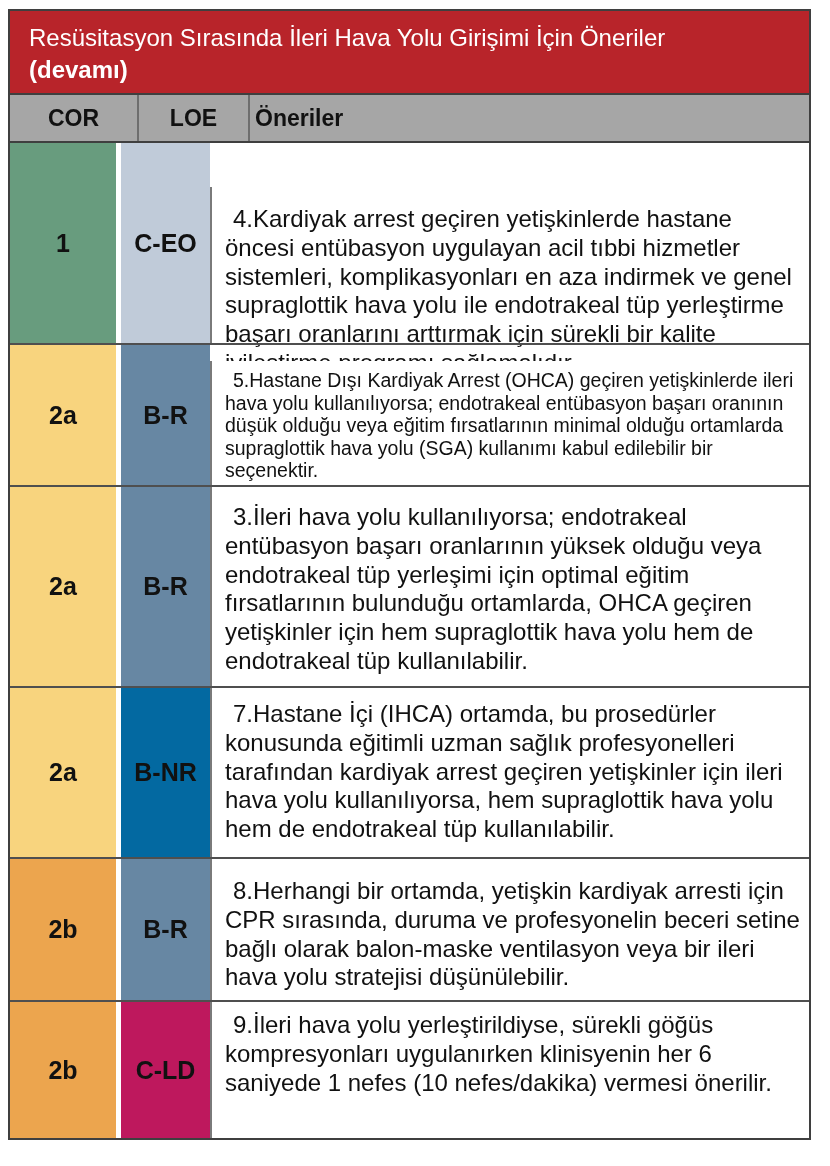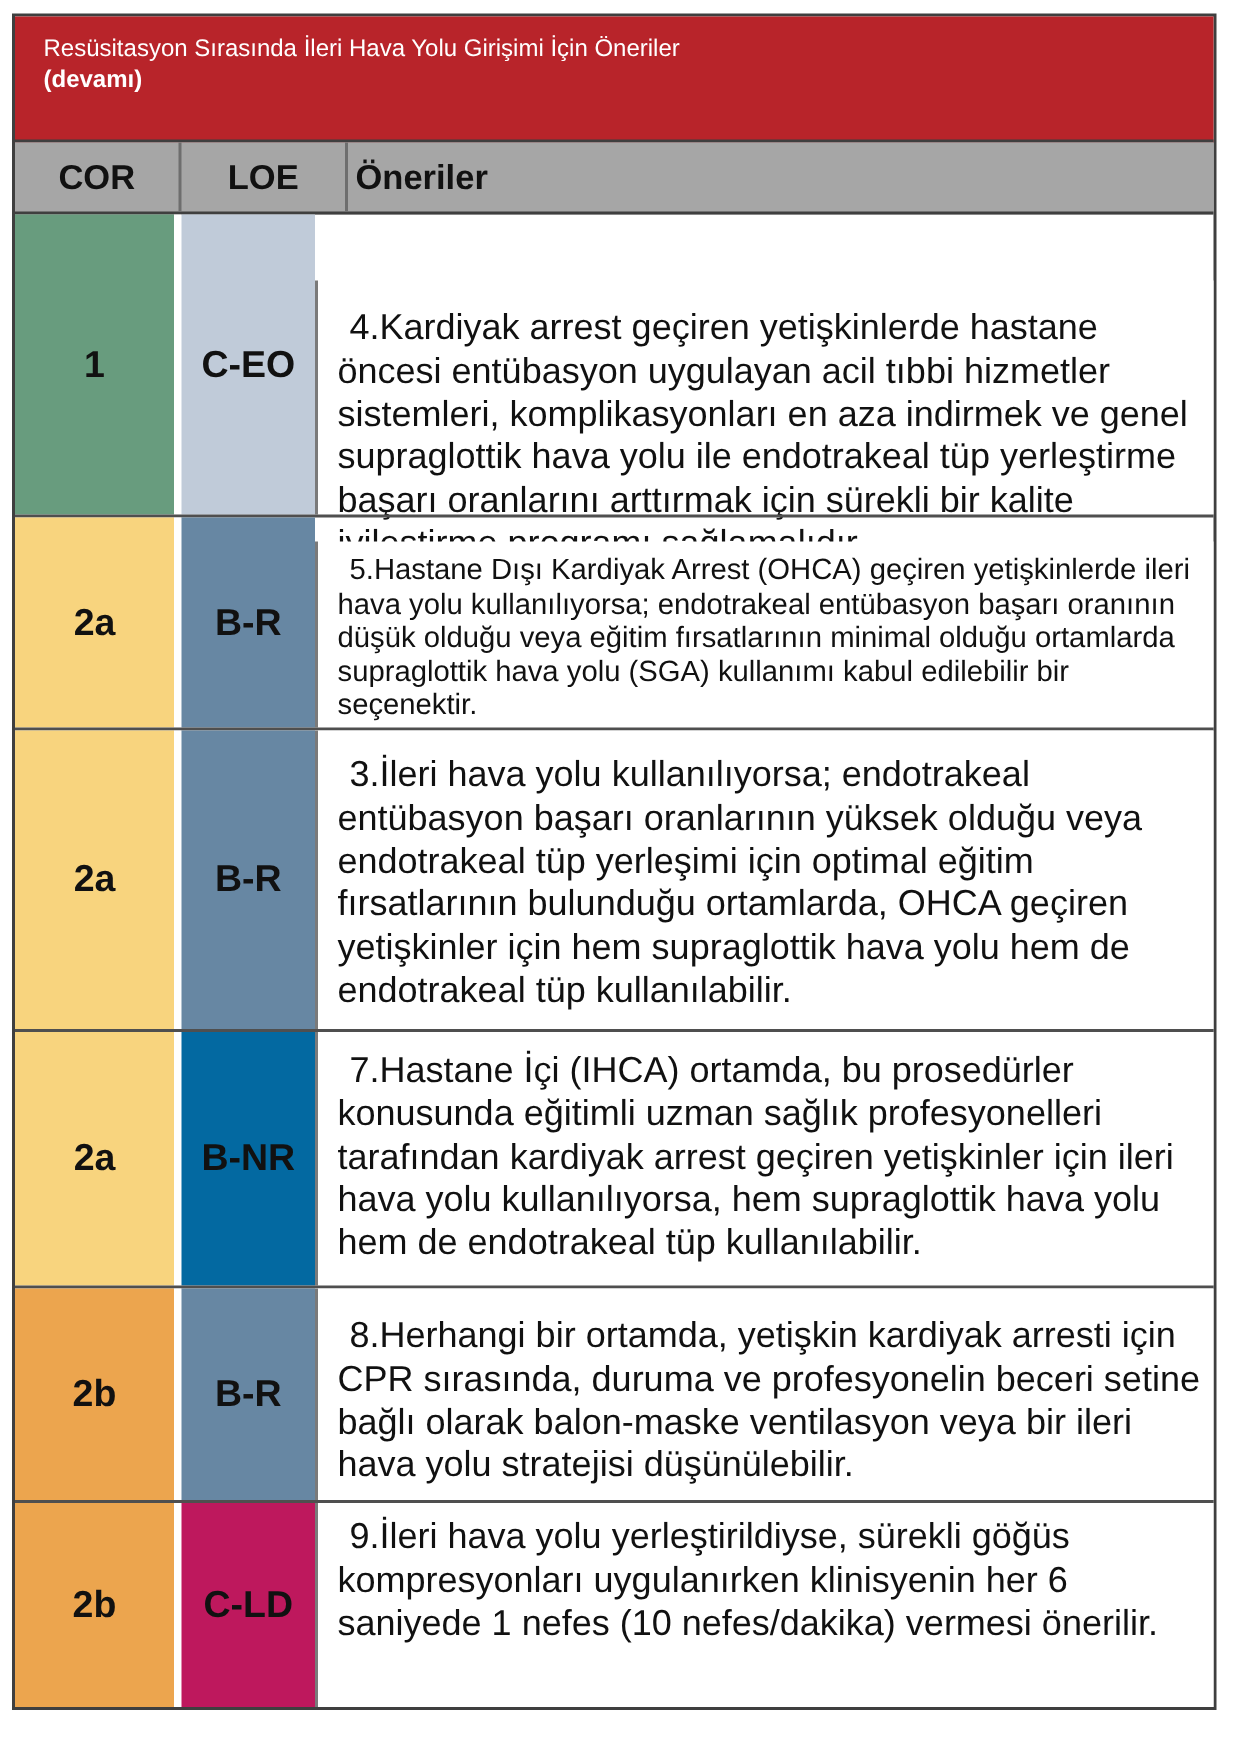--- a/index.html
+++ b/index.html
@@ -3,26 +3,26 @@
 <meta charset="utf-8">
 <style>
   html,body{margin:0;padding:0;background:#ffffff;}
   .page{position:relative;width:830px;height:1166px;background:#ffffff;
         font-family:"Liberation Sans","DejaVu Sans",sans-serif;color:#111;}
   .table-wrap{position:absolute;left:8px;top:9px;width:803px;height:1131px;
         box-sizing:border-box;border:2px solid #3f3f3f;background:#fff;
         display:flex;flex-direction:column;}
   .title-bar{box-sizing:border-box;height:84px;background:#b8242a;color:#ffffff;
         border-bottom:2px solid #3f3f3f;padding:11px 12px 0 19px;
-        font-size:16px;line-height:1.33;}
+        font-size:24px;line-height:1.33;}
   .title-line2{font-weight:bold;}
   .header-row{box-sizing:border-box;height:48px;background:#a6a6a6;
         border-bottom:2px solid #3f3f3f;display:flex;align-items:stretch;
         font-weight:bold;font-size:23px;}
-  .h-cor{box-sizing:border-box;width:111px;border-right:2px solid #6e6e6e;
+  .h-cor{box-sizing:border-box;width:129px;border-right:2px solid #6e6e6e;
         display:flex;align-items:center;justify-content:center;}
   .h-loe{box-sizing:border-box;width:111px;border-right:2px solid #6e6e6e;
         display:flex;align-items:center;justify-content:center;}
   .h-rec{flex:1;display:flex;align-items:center;padding-left:5px;}
   .table-body{flex:1;display:flex;flex-direction:column;}
   .row{box-sizing:border-box;display:flex;align-items:stretch;}
   .row + .row{border-top:2px solid #4f4f4f;}
   .cor-cell{box-sizing:border-box;width:106px;display:flex;align-items:center;
         justify-content:center;font-weight:bold;font-size:25px;}
   .col-gut{width:5px;background:#ffffff;}

